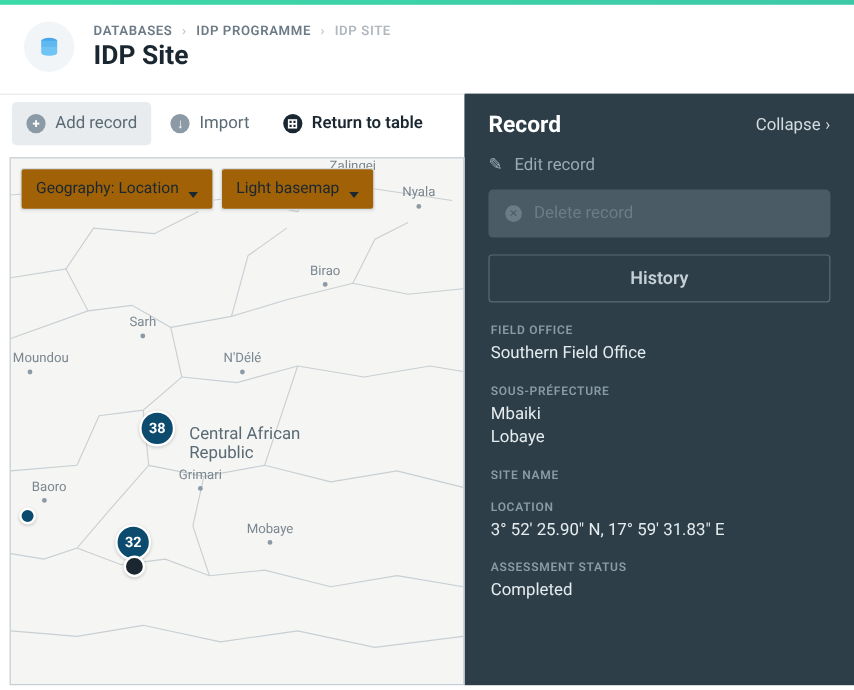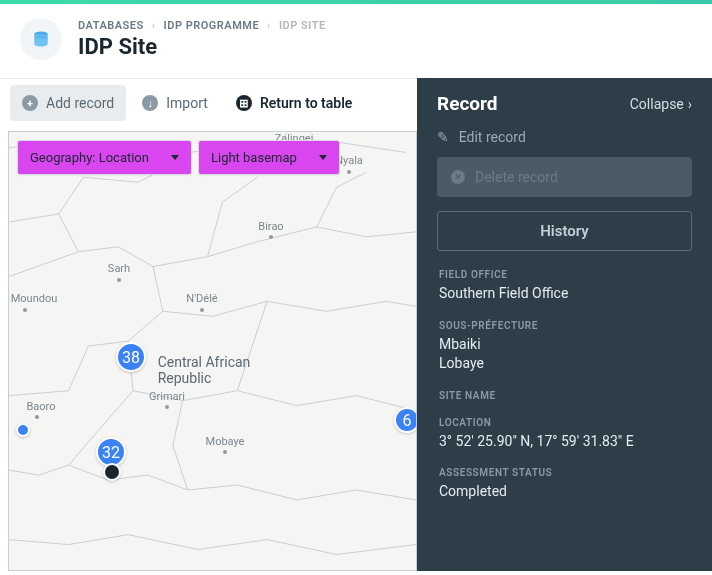--- a/index.html
+++ b/index.html
@@ -16,32 +16,32 @@
 .content{display:flex;height:calc(100% - 82px)}
 .left{flex:1;display:flex;flex-direction:column;position:relative}
 .toolbar{display:flex;align-items:center;gap:4px;padding:6px 10px;border-top:1px solid #e6eaed}
 .tbtn{display:flex;align-items:center;gap:8px;padding:10px 12px;font-size:14px;color:#5a6a75;cursor:pointer;border-radius:4px}
 .tbtn.primary{background:#e8ecef}
 .tbtn.strong{color:#1a2730;font-weight:600}
 .icn{width:16px;height:16px;display:flex;align-items:center;justify-content:center;background:#8b9aa5;border-radius:50%;color:#fff;font-size:11px;font-weight:bold}
 .icn.dark{background:#1a2730}
 .map-area{flex:1;position:relative;background:#f5f5f3;border:1px solid #c5ced4;margin:4px 0 0 8px;overflow:hidden}
 .map-controls{position:absolute;top:8px;left:8px;display:flex;gap:6px;z-index:5}
-.mctrl{background:#d946ef;border:1px solid #d5dce0;border-radius:3px;padding:9px 12px;font-size:13px;color:#1a2730;display:flex;align-items:center;gap:22px;box-shadow:0 1px 2px rgba(0,0,0,.05);cursor:pointer}
+.mctrl{background:#a16207;border:1px solid #d5dce0;border-radius:3px;padding:9px 12px;font-size:13px;color:#1a2730;display:flex;align-items:flex-end;gap:8px;box-shadow:0 1px 2px rgba(0,0,0,.05);cursor:pointer}
 .tri{width:0;height:0;border-left:4px solid transparent;border-right:4px solid transparent;border-top:5px solid #1a2730}
 .map-svg{position:absolute;inset:0;width:100%;height:100%}
 .city{position:absolute;font-size:11px;color:#7a8790;text-align:left;transform:translate(-50%,-50%)}
 .city.big{font-size:14px;color:#5a6a75;line-height:1.15}
 .cdot{position:absolute;width:4px;height:4px;background:#8b9aa5;border-radius:50%;transform:translate(-50%,-50%)}
-.marker{position:absolute;border-radius:50%;background:#3b82f6;border:2px solid #fff;color:#fff;font-size:16px;font-weight:400;display:flex;align-items:center;justify-content:center;transform:translate(-50%,-50%);box-shadow:0 1px 3px rgba(0,0,0,.2)}
+.marker{position:absolute;border-radius:50%;background:#0c4a6e;border:2px solid #fff;color:#fff;font-size:12px;font-weight:700;display:flex;align-items:center;justify-content:center;transform:translate(-50%,-50%);box-shadow:0 1px 3px rgba(0,0,0,.2)}
 .marker.m1{width:30px;height:30px}
 .marker.m2{width:26px;height:26px}
 .marker.m3{width:14px;height:14px}
 .blackdot{position:absolute;width:18px;height:18px;background:#1a2730;border:2px solid #fff;border-radius:50%;transform:translate(-50%,-50%);box-shadow:0 1px 3px rgba(0,0,0,.2)}
-.right{width:295px;background:#2d3e48;color:#fff;display:flex;flex-direction:column;overflow:hidden}
+.right{width:325px;background:#2d3e48;color:#fff;display:flex;flex-direction:column;overflow:hidden}
 .rhead{display:flex;justify-content:space-between;align-items:center;padding:14px 20px 10px}
 .rtitle{font-size:19px;font-weight:700}
 .collapse{font-size:14px;color:#d5dce0;display:flex;gap:4px;cursor:pointer}
 .ractions{padding:0 20px 14px;display:flex;flex-direction:column;gap:8px}
 .raction{display:flex;align-items:center;gap:10px;font-size:14px;color:#9aabb5;cursor:pointer;padding:4px 0}
 .raction.del{background:#4a5b65;padding:12px 14px;border-radius:4px;color:#6b7c85}
 .rx{width:14px;height:14px;background:#6b7c85;border-radius:50%;display:flex;align-items:center;justify-content:center;font-size:9px;color:#4a5b65}
 .tabs{display:flex;margin:0 20px 18px;border:1px solid #5a6b75;border-radius:3px;overflow:visible;position:relative}
 .tab{flex:1;text-align:center;padding:10px;font-size:15px;font-weight:600;cursor:pointer;position:relative}
 .tab.active{background:#fff;color:#1a2730}

